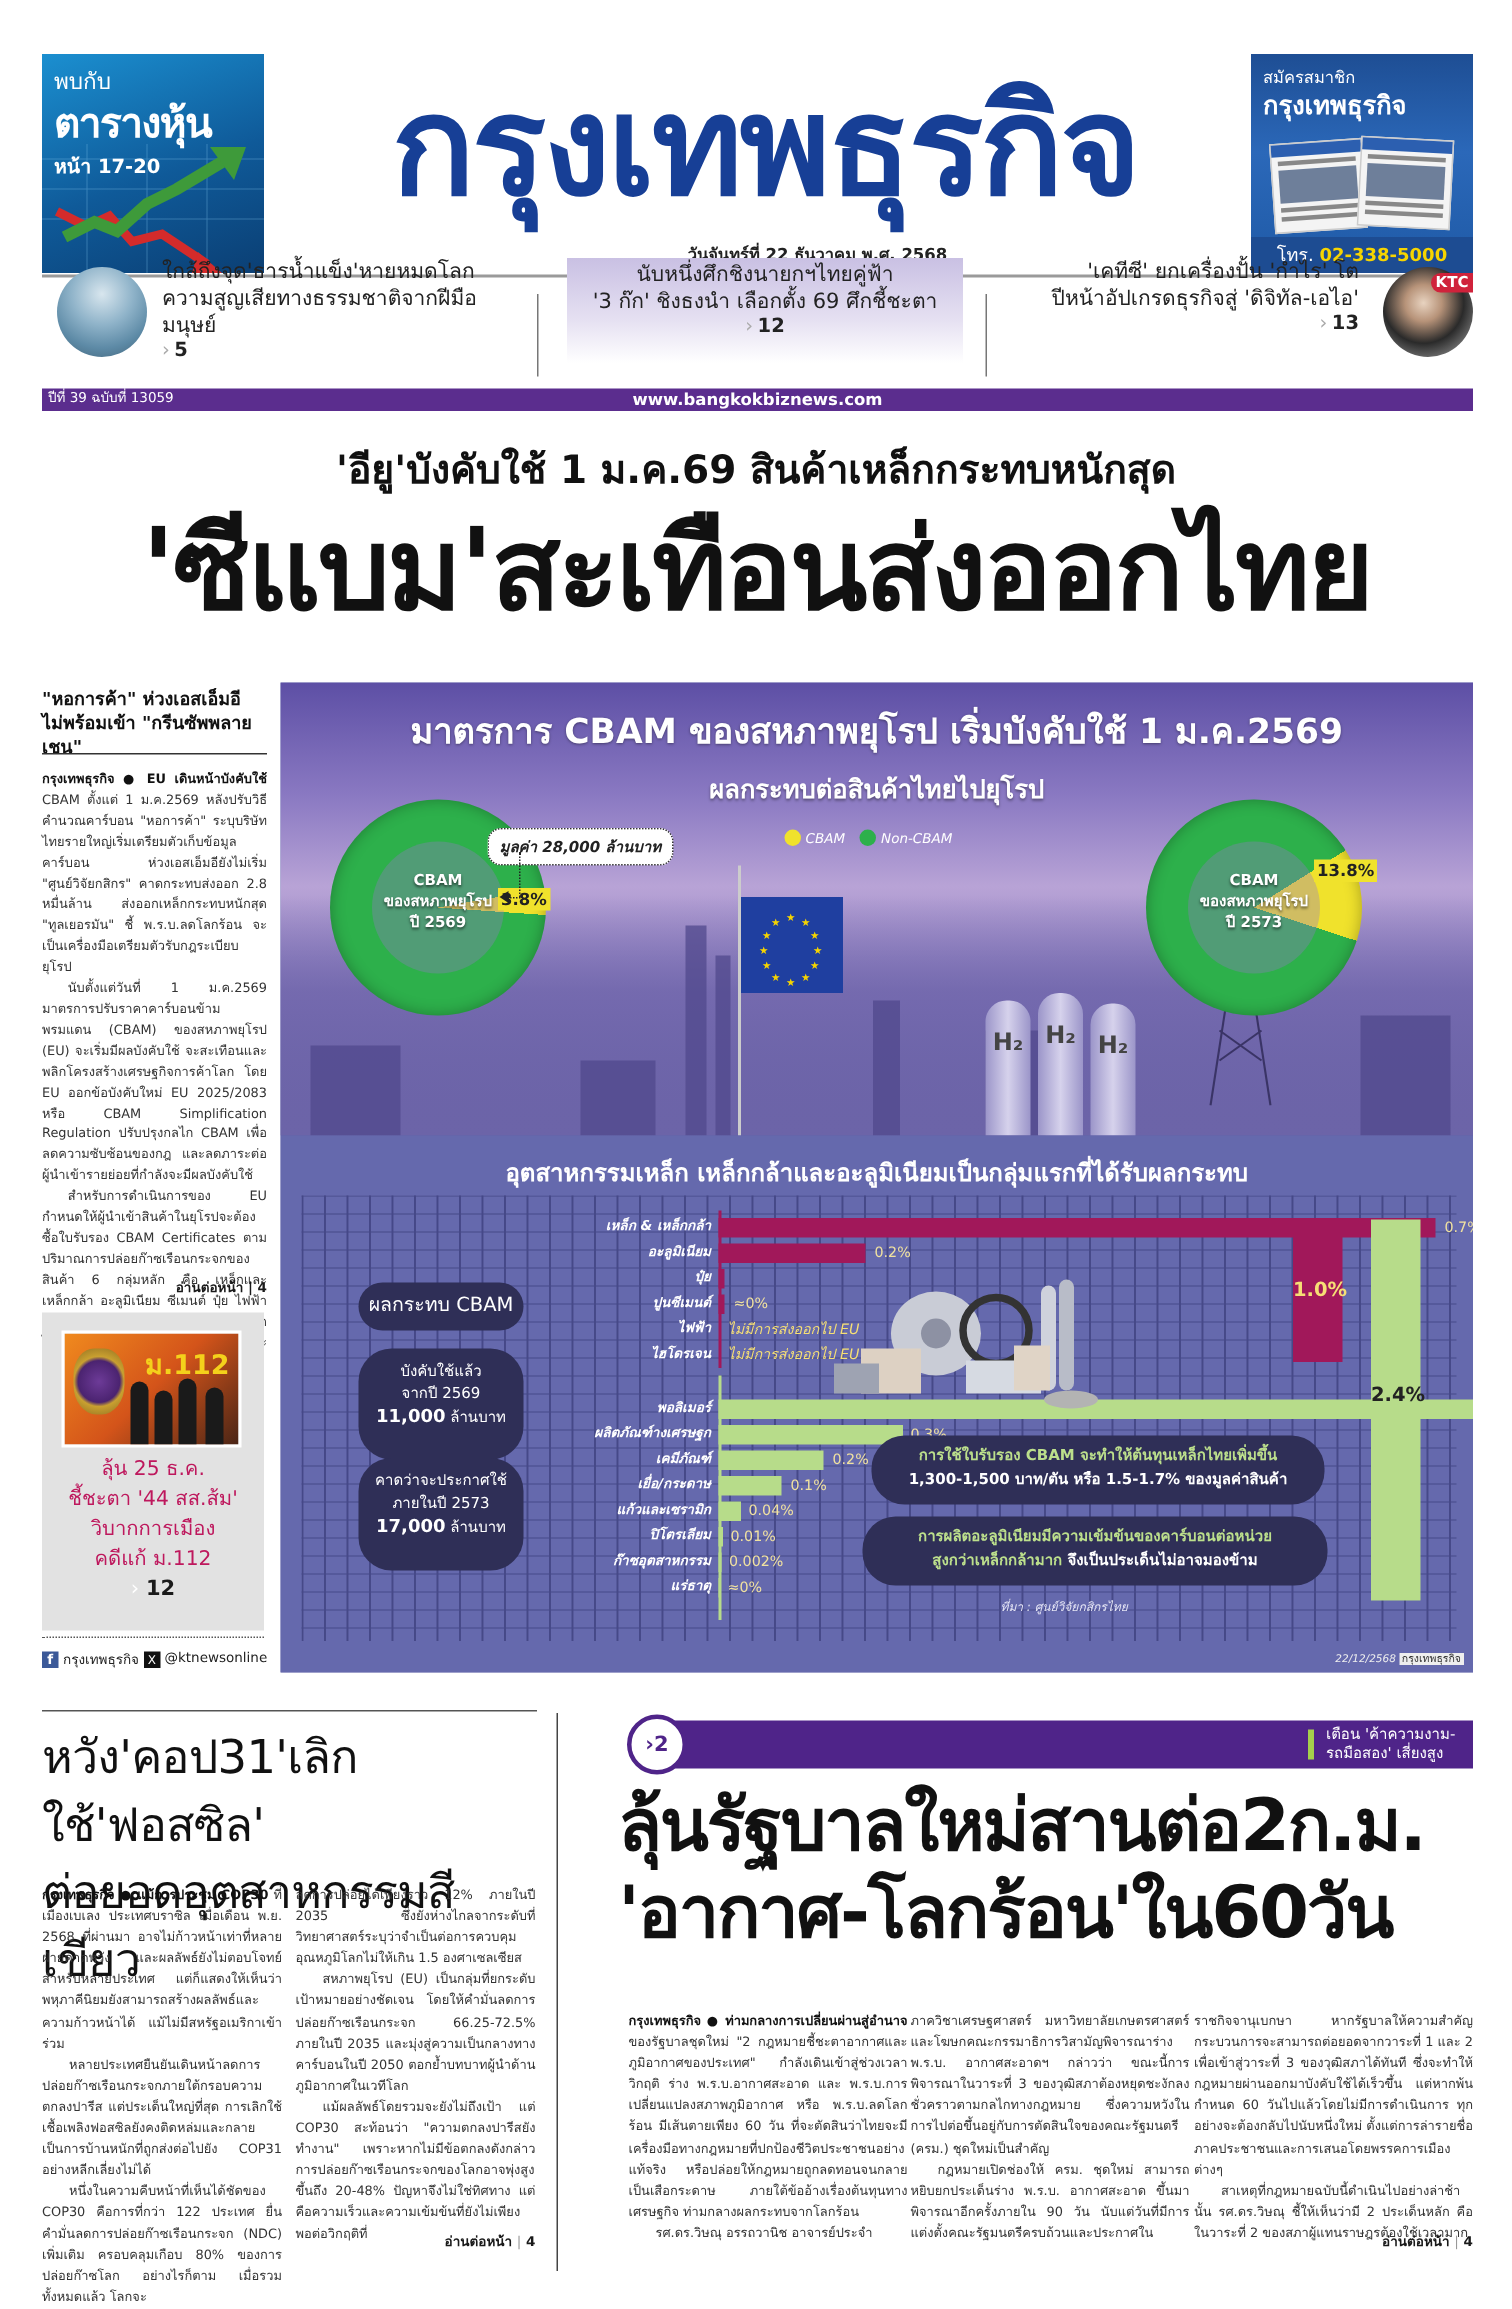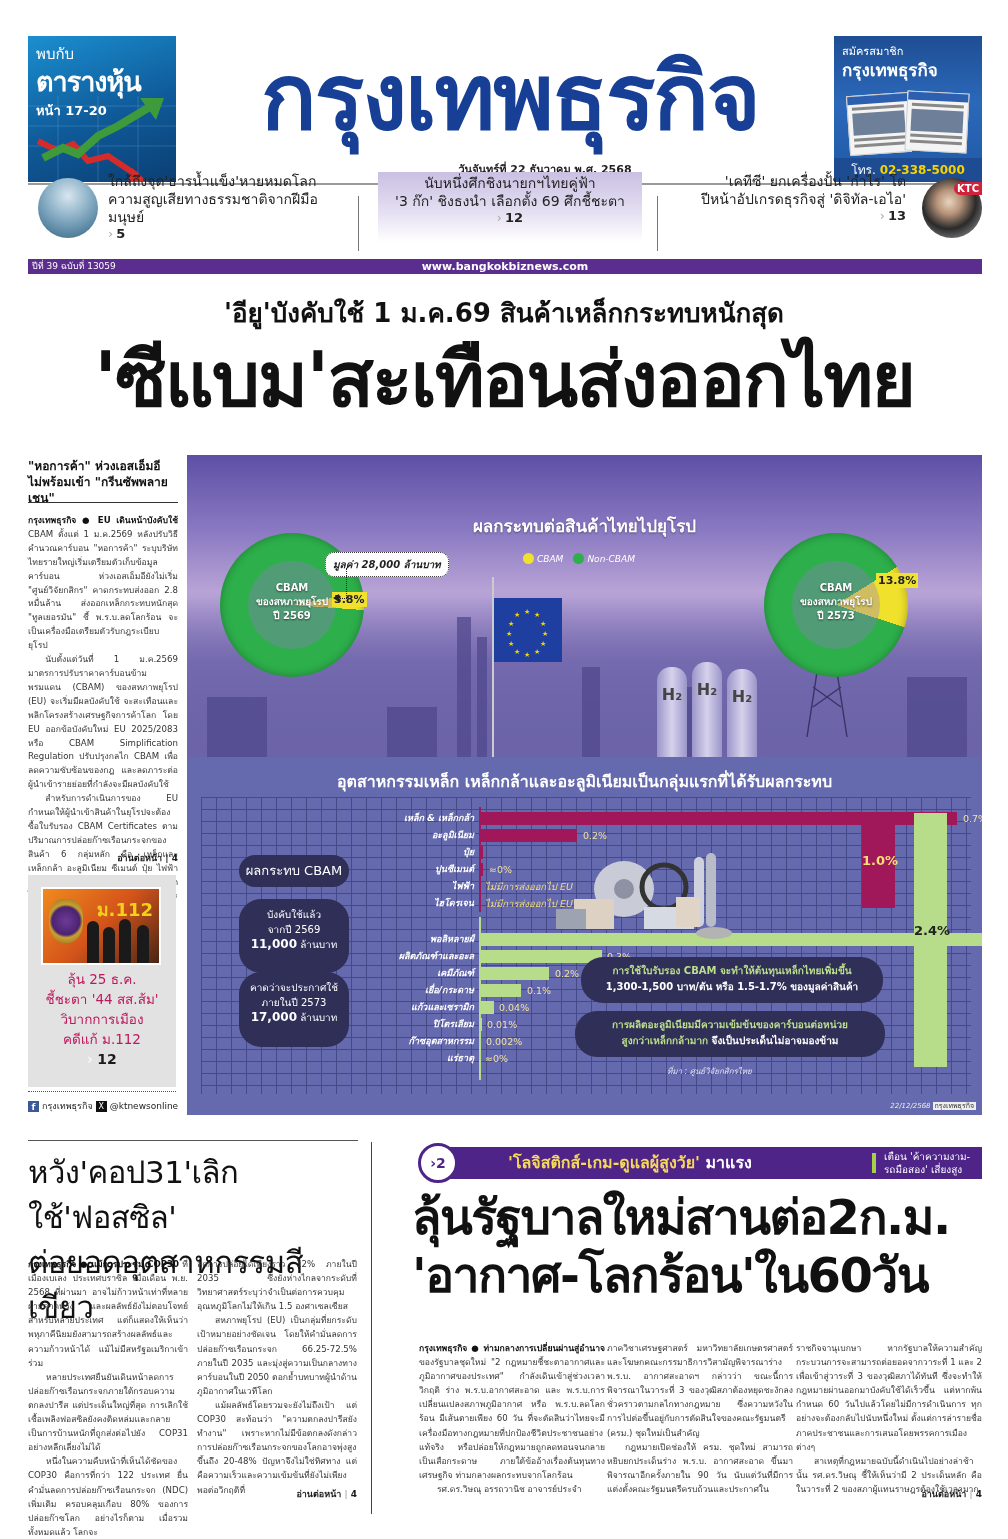--- a/index.html
+++ b/index.html
@@ -338,20 +338,21 @@
       <span class="star" style="left:46px;top:42px;">★</span>
         <span class="star" style="left:40px;top:50px;">★</span>
       <span class="star" style="left:30px;top:53px;">★</span>
         <span class="star" style="left:20px;top:50px;">★</span>
       <span class="star" style="left:14px;top:42px;">★</span>
         <span class="star" style="left:12px;top:32px;">★</span>
       <span class="star" style="left:14px;top:22px;">★</span>
         <span class="star" style="left:20px;top:13px;">★</span>
     </div>
 
+    <div class="info-title">มาตรการ CBAM ของสหภาพยุโรป เริ่มบังคับใช้ 1 ม.ค.2569</div>
     <div class="info-sub">ผลกระทบต่อสินค้าไทยไปยุโรป</div>
 
     <div class="donut donut-1" style="background: conic-gradient(#2db04b 0deg 80deg, #f0e22c 80deg 94deg, #2db04b 94deg 360deg); box-shadow: inset 0 0 10px rgba(0,0,0,0.3);">
       <div class="hole"></div>
       <div class="lbl">
         <div>CBAM</div>
         <div>ของสหภาพยุโรป</div>
         <div>ปี 2569</div>
       </div>
       <div class="pct" style="left:112px;top:59px;">3.8%</div>
@@ -420,25 +421,25 @@
       <div class="bar-row" style="top:82px;">
           <span class="bar-label">ไฟฟ้า</span>
           <span class="bar-val note" style="left:284px;">ไม่มีการส่งออกไป EU</span>
         </div>
       <div class="bar-row" style="top:99px;">
           <span class="bar-label">ไฮโดรเจน</span>
           <span class="bar-val note" style="left:284px;">ไม่มีการส่งออกไป EU</span>
         </div>
 
       <div class="bar-row" style="top:135px;">
-          <span class="bar-label">พอลิหลายฝ์</span>
+          <span class="bar-label">พอลิเมอร์</span>
           <span class="bar" style="width:523px;background:#b7dc8a;"></span>
         </div>
       <div class="bar-row" style="top:152px;">
-          <span class="bar-label">ผลิตภัณฑ์าและอะล</span>
+          <span class="bar-label">ผลิตภัณฑ์างเศรษฐก</span>
           <span class="bar" style="width:123px;background:#b7dc8a;"></span>
           <span class="bar-val" style="left:406px;">0.3%</span>
         </div>
       <div class="bar-row" style="top:169px;">
           <span class="bar-label">เคมีภัณฑ์</span>
           <span class="bar" style="width:70px;background:#b7dc8a;"></span>
           <span class="bar-val" style="left:354px;">0.2%</span>
         </div>
       <div class="bar-row" style="top:186px;">
           <span class="bar-label">เยื่อ/กระดาษ</span>
@@ -512,21 +513,20 @@
   <span class="ind">สหภาพยุโรป (EU) เป็นกลุ่มที่ยกระดับเป้าหมายอย่างชัดเจน โดยให้คำมั่นลดการปล่อยก๊าซเรือนกระจก 66.25-72.5% ภายในปี 2035 และมุ่งสู่ความเป็นกลางทางคาร์บอนในปี 2050 ตอกย้ำบทบาทผู้นำด้านภูมิอากาศในเวทีโลก</span>
   <span class="ind">แม้ผลลัพธ์โดยรวมจะยังไม่ถึงเป้า แต่ COP30 สะท้อนว่า "ความตกลงปารีสยังทำงาน" เพราะหากไม่มีข้อตกลงดังกล่าว การปล่อยก๊าซเรือนกระจกของโลกอาจพุ่งสูงขึ้นถึง 20-48% ปัญหาจึงไม่ใช่ทิศทาง แต่คือความเร็วและความเข้มข้นที่ยังไม่เพียงพอต่อวิกฤติที่</span>
 </div>
 <div class="abs bl-cont"><b>อ่านต่อหน้า</b> <span>|</span> <b>4</b></div>
 
 <div class="abs vline-mid"></div>
 
 <div class="abs br-banner">
   <div class="band"></div>
   <div class="circle"><span>›</span><span>2</span></div>
-  <div class="hl"><span>'โลจิสติกส์-เกม-ดูแลผู้สูงวัย'</span> <b>มาแรง</b></div>
   <div class="gbar"></div>
   <div class="small">
     <div>เตือน 'ค้าความงาม-</div>
     <div>รถมือสอง' เสี่ยงสูง</div>
   </div>
 </div>
 
 <div class="abs br-head">
   <div>ลุ้นรัฐบาลใหม่สานต่อ2ก.ม.</div>
   <div>'อากาศ-โลกร้อน'ใน60วัน</div>

